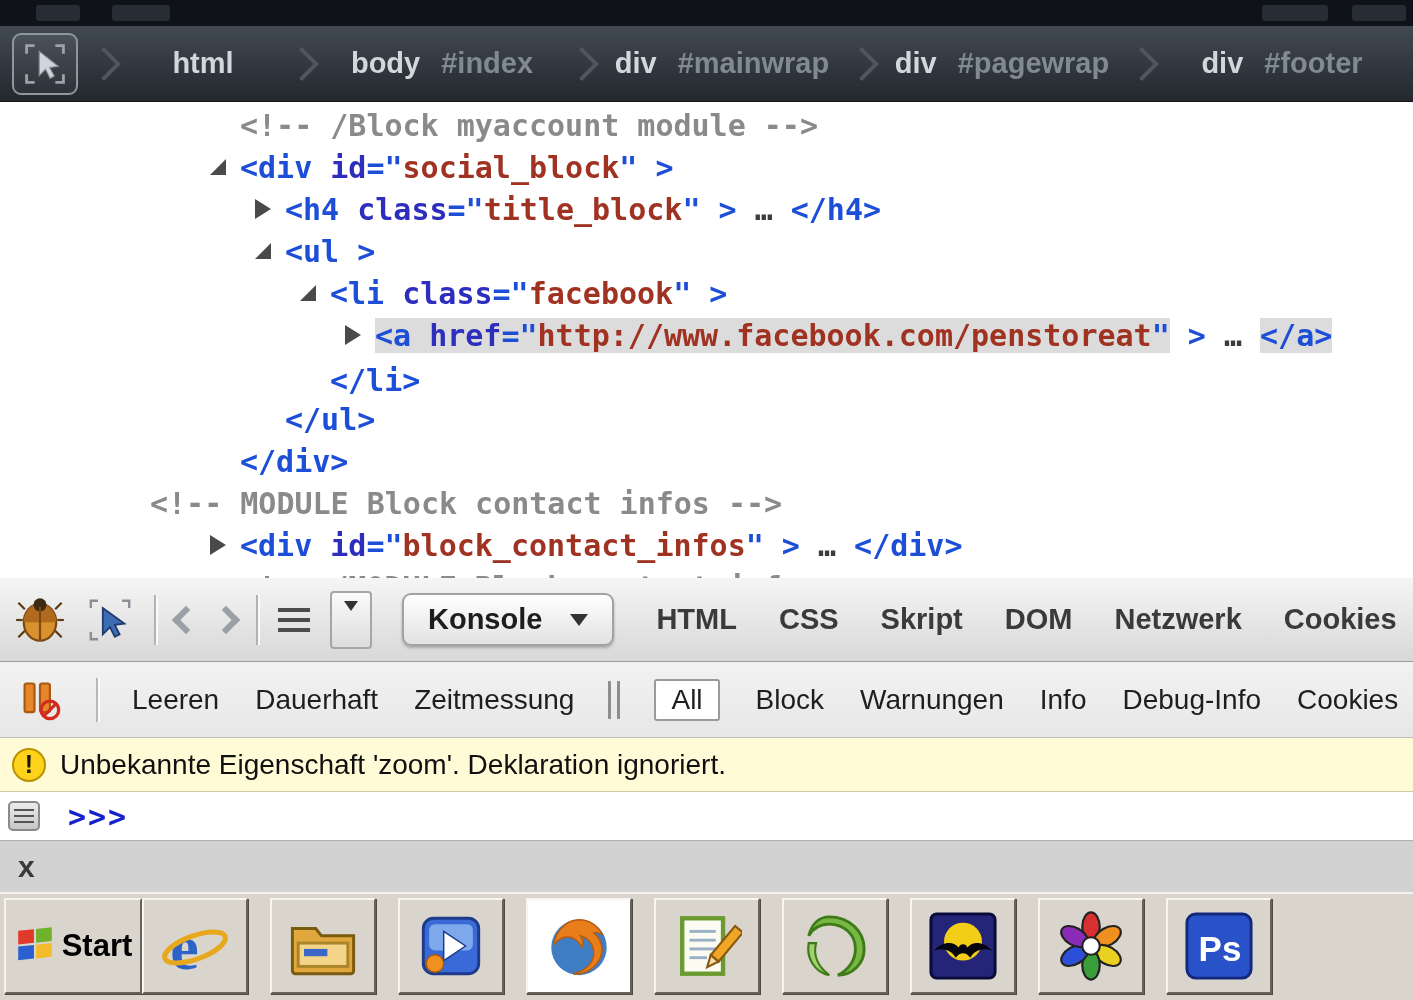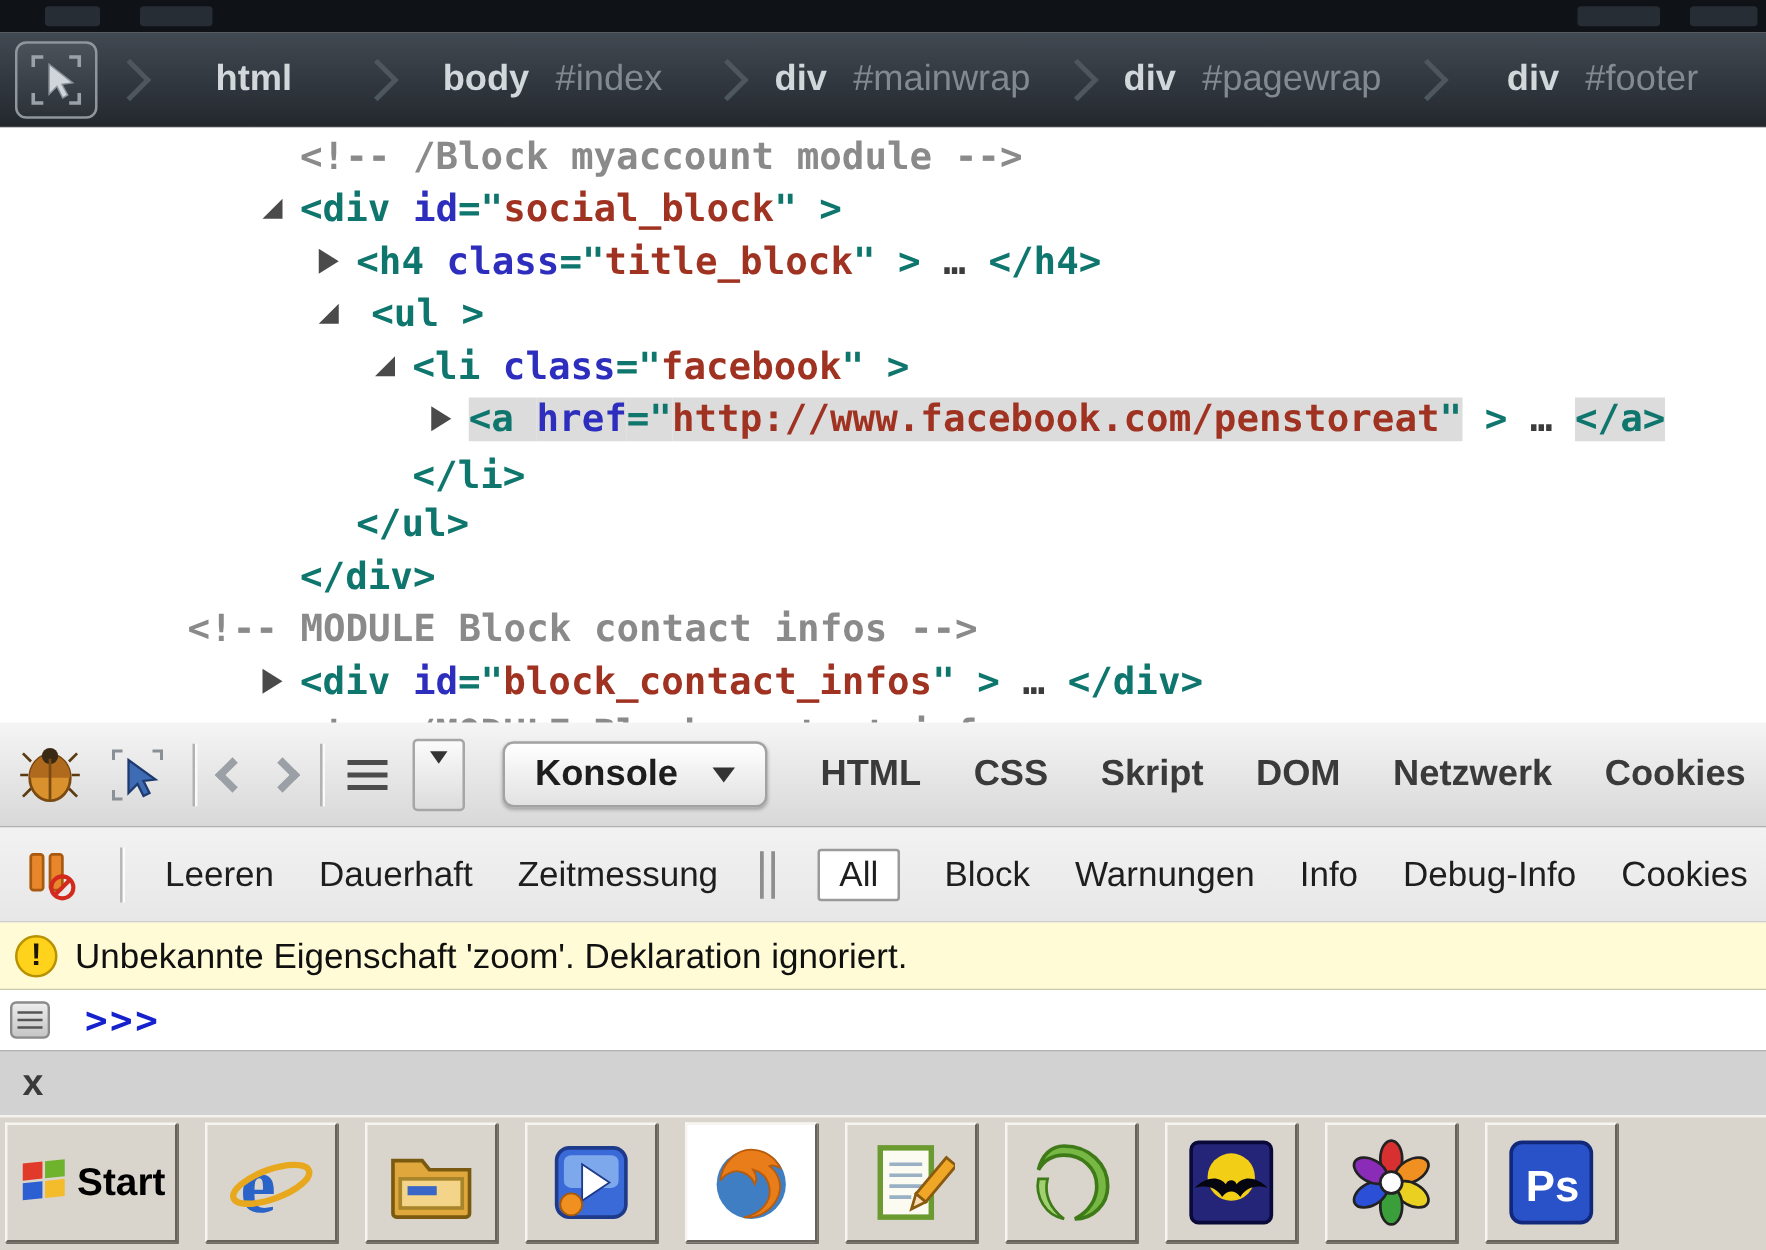--- a/index.html
+++ b/index.html
@@ -10,30 +10,30 @@
   
   .chrome-top{height:26px;background:#0f1216;position:relative}
   .chrome-frag{position:absolute;top:5px;height:16px;background:#272d35;border-radius:3px}
 
   
   .crumbbar{height:76px;background:linear-gradient(#414952,#23282d);display:flex;align-items:center;border-bottom:1px solid #14171a}
   .inspect-btn{width:66px;height:62px;margin:0 12px;border:2px solid #8f969c;border-radius:9px;display:flex;align-items:center;justify-content:center;background:linear-gradient(#4a525a,#2c3238);flex:none}
   .crumbs{display:flex;align-items:center;height:100%;flex:1;overflow:hidden}
   .crumb{display:flex;align-items:center;justify-content:center;font-size:29px;flex:none;height:100%}
   .ctag{color:#d2d7db;font-weight:700}
-  .cid{color:#828a91;font-weight:400;margin-left:21px}
+  .cid{color:#828a91;font-weight:700;margin-left:21px}
   .crumb-sep{width:24px;height:24px;border-top:4px solid #4e565e;border-right:4px solid #4e565e;transform:rotate(45deg);flex:none;margin:0 2px}
 
   
   .code-panel{height:476px;background:#fff;overflow:hidden;font-family:"DejaVu Sans Mono","Liberation Mono",monospace;font-weight:700;font-size:30px;padding-top:2px}
   .cl{height:42px;display:flex;align-items:center;white-space:pre}
   .tw{width:30px;flex:none;display:inline-flex;align-items:center;justify-content:flex-start}
   .tri-open{width:0;height:0;border-bottom:16px solid #4a4a4a;border-left:16px solid transparent}
   .tri-closed{width:0;height:0;border-left:16px solid #4a4a4a;border-top:10px solid transparent;border-bottom:10px solid transparent}
-  .tok-p{color:#0f766e}
+  .tok-p{color:#1d4ed8}
   .tok-a{color:#2e2ebe}
   .tok-v{color:#a03222}
   .tok-c{color:#8a8a8a}
   .tok-e{color:#3c3c3c}
   .hl{background:#dcdcdc}
 
   
   .toolbar{height:84px;background:linear-gradient(#f5f5f5,#d8d8d8);border-bottom:1px solid #9b9b9b;display:flex;align-items:center;padding:0 14px;gap:20px}
   .tb-icon{display:flex;align-items:center;justify-content:center;flex:none}
   .tb-sep{width:2px;height:50px;background:#b2b2b2;box-shadow:2px 0 0 #fafafa;flex:none}
@@ -68,21 +68,21 @@
   .cmdrow{height:48px;background:#fff;display:flex;align-items:center;padding-left:8px;gap:28px}
   .cmd-ico{width:32px;height:30px;border-radius:5px;background:linear-gradient(#ececec,#c6c6c6);border:2px solid #8a8a8a;display:flex;flex-direction:column;justify-content:center;gap:4px;align-items:center;flex:none}
   .cmd-ico i{width:20px;height:2px;background:#555}
   .prompt{font-family:"DejaVu Sans Mono","Liberation Mono",monospace;font-weight:700;font-size:30px;color:#1421cc;letter-spacing:2px}
 
   
   .graybar{height:52px;background:#d2d2d2;border-top:1px solid #b0b0b0;display:flex;align-items:center;padding-left:18px}
   .close-x{font-size:30px;font-weight:700;color:#3a3a3a;line-height:1;cursor:default}
 
   
-  .taskbar{height:108px;background:#d9d5cc;box-shadow:inset 0 2px 0 #f4f2ec;display:flex;align-items:center;gap:22px;padding-left:4px}
+  .taskbar{height:108px;background:#d9d5cc;box-shadow:inset 0 2px 0 #f4f2ec;display:flex;align-items:center;padding-left:4px}
   .startbtn{width:138px;height:96px;background:#d9d5cc;border:2px solid;border-color:#f7f5f0 #66625a #66625a #f7f5f0;box-shadow:1px 1px 0 #4d4a43;display:flex;align-items:center;justify-content:center;gap:6px;flex:none}
   .start-label{font-size:31px;font-weight:700;color:#000}
   .ql-wrap{display:flex;align-items:center;gap:22px}
   .ql{width:106px;height:96px;background:#d9d5cc;border:2px solid;border-color:#f7f5f0 #66625a #66625a #f7f5f0;box-shadow:1px 1px 0 #4d4a43;display:flex;align-items:center;justify-content:center;flex:none}
   .ql.active{background:#fff}
   .qlicon{display:flex;align-items:center;justify-content:center}
 </style>
 </head>
 <body>
 
@@ -134,21 +134,21 @@
         </div>
         <div class="crumb-sep"></div>
       </div>
   </div>
 
   <div class="code-panel">
     <div>
         <div class="cl" style="padding-left: 210px;"><span class="tw"></span><span class="tok-c">&lt;!-- /Block myaccount module --&gt;</span></div>
         <div class="cl" style="padding-left: 210px;"><span class="tw"><i class="tri-open"></i></span><span class="tok-p">&lt;div </span><span class="tok-a">id</span><span class="tok-p">="</span><span class="tok-v">social_block</span><span class="tok-p">" &gt;</span></div>
         <div class="cl" style="padding-left: 255px;"><span class="tw"><i class="tri-closed"></i></span><span class="tok-p">&lt;h4 </span><span class="tok-a">class</span><span class="tok-p">="</span><span class="tok-v">title_block</span><span class="tok-p">" &gt; </span><span class="tok-e">…</span><span class="tok-p"> &lt;/h4&gt;</span></div>
-        <div class="cl" style="padding-left: 255px; gap: 12px;"><span class="tw"><i class="tri-open"></i></span><span class="tok-p">&lt;ul &gt;</span></div>
+        <div class="cl" style="padding-left: 255px;"><span class="tw"><i class="tri-open"></i></span><span class="tok-p">&lt;ul &gt;</span></div>
         <div class="cl" style="padding-left: 300px;"><span class="tw"><i class="tri-open"></i></span><span class="tok-p">&lt;li </span><span class="tok-a">class</span><span class="tok-p">="</span><span class="tok-v">facebook</span><span class="tok-p">" &gt;</span></div>
         <div class="cl" style="padding-left: 345px;"><span class="tw"><i class="tri-closed"></i></span><span class="tok-p hl">&lt;a </span><span class="tok-a hl">href</span><span class="tok-p hl">="</span><span class="tok-v hl">http://www.facebook.com/penstoreat</span><span class="tok-p hl">"</span><span class="tok-p"> &gt; </span><span class="tok-e">…</span><span class="tok-p"> </span><span class="tok-p hl">&lt;/a&gt;</span></div>
         <div class="cl" style="padding-left: 300px; align-items: flex-end;"><span class="tw"></span><span class="tok-p">&lt;/li&gt;</span></div>
         <div class="cl" style="padding-left: 255px;"><span class="tw"></span><span class="tok-p">&lt;/ul&gt;</span></div>
         <div class="cl" style="padding-left: 210px;"><span class="tw"></span><span class="tok-p">&lt;/div&gt;</span></div>
         <div class="cl" style="padding-left: 120px;"><span class="tw"></span><span class="tok-c">&lt;!-- MODULE Block contact infos --&gt;</span></div>
         <div class="cl" style="padding-left: 210px;"><span class="tw"><i class="tri-closed"></i></span><span class="tok-p">&lt;div </span><span class="tok-a">id</span><span class="tok-p">="</span><span class="tok-v">block_contact_infos</span><span class="tok-p">" &gt; </span><span class="tok-e">…</span><span class="tok-p"> &lt;/div&gt;</span></div>
         <div class="cl" style="padding-left: 210px;"><span class="tw"></span><span class="tok-c">&lt;!-- /MODULE Block contact infos --&gt;</span></div>
       </div>
   </div>

